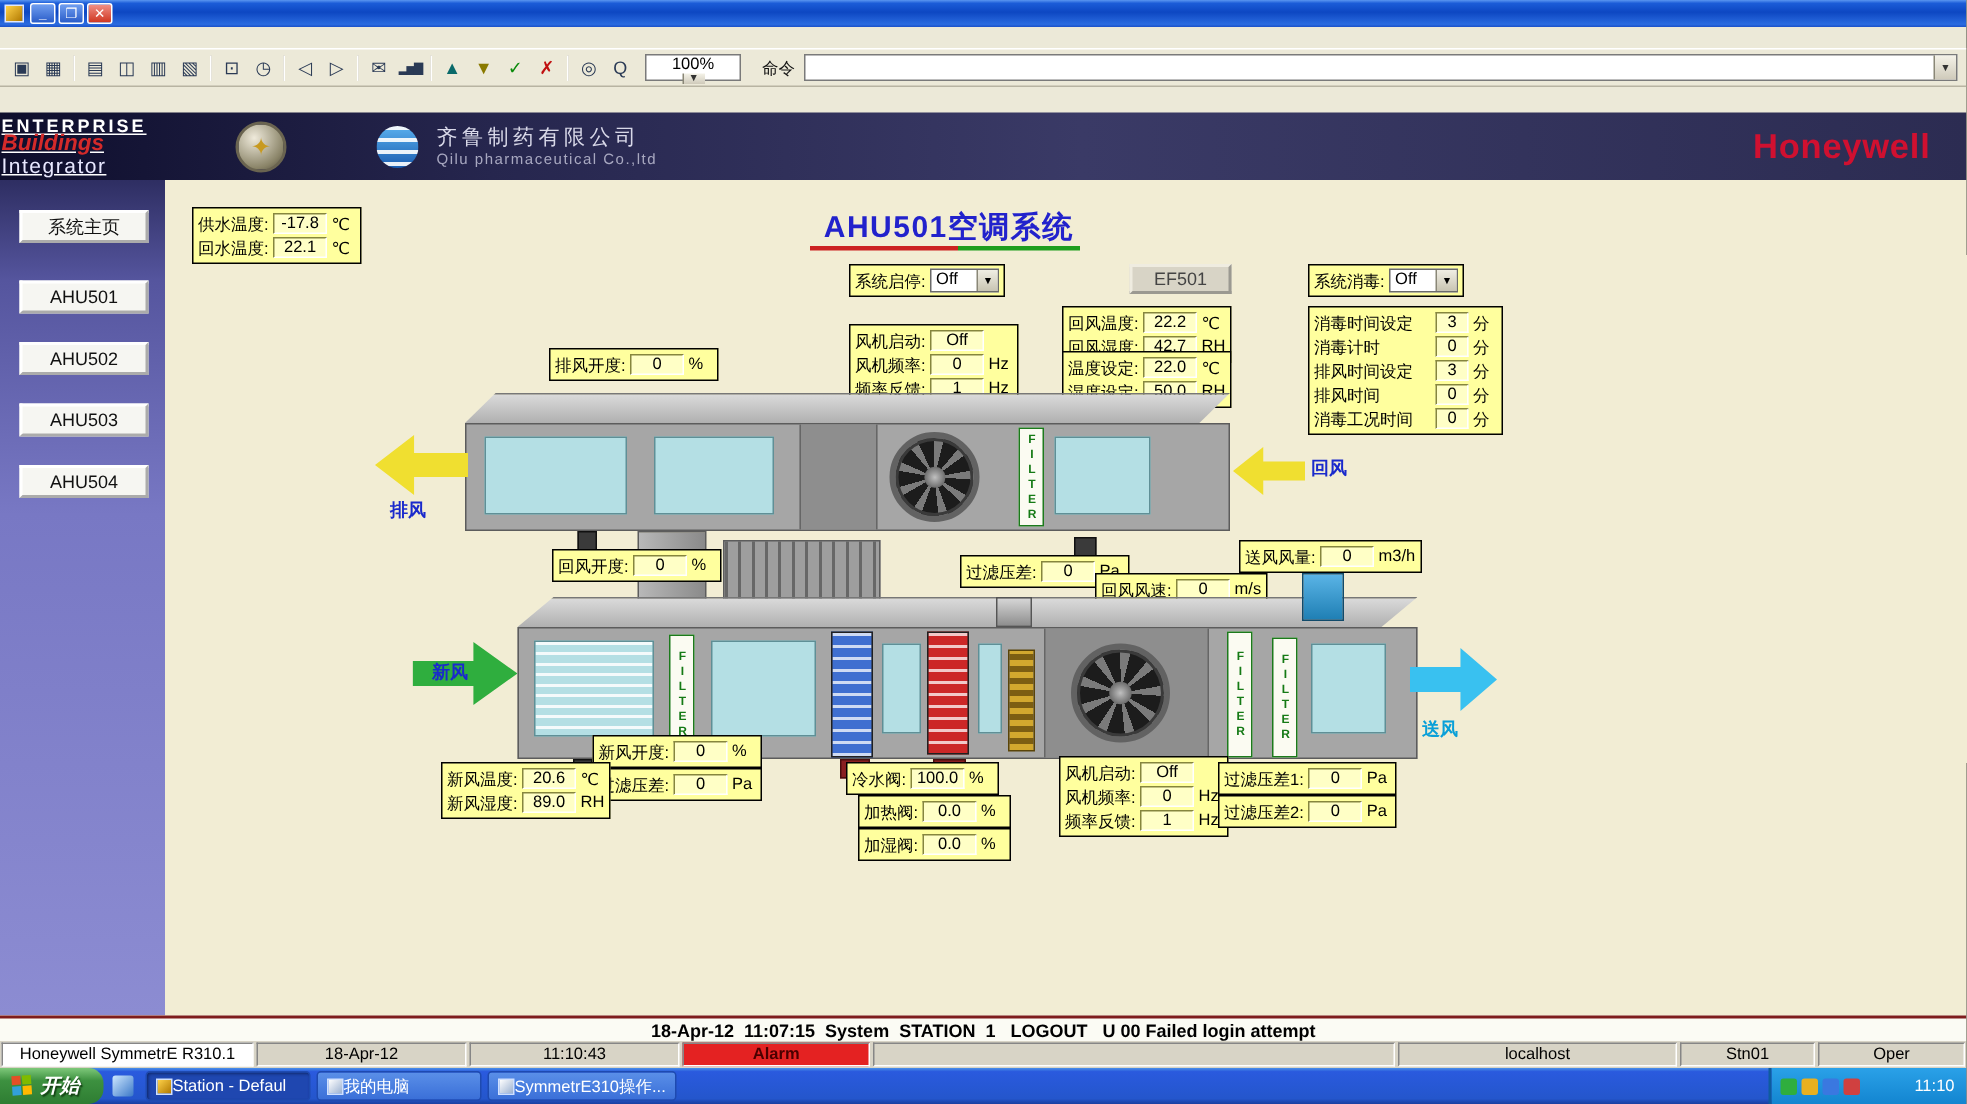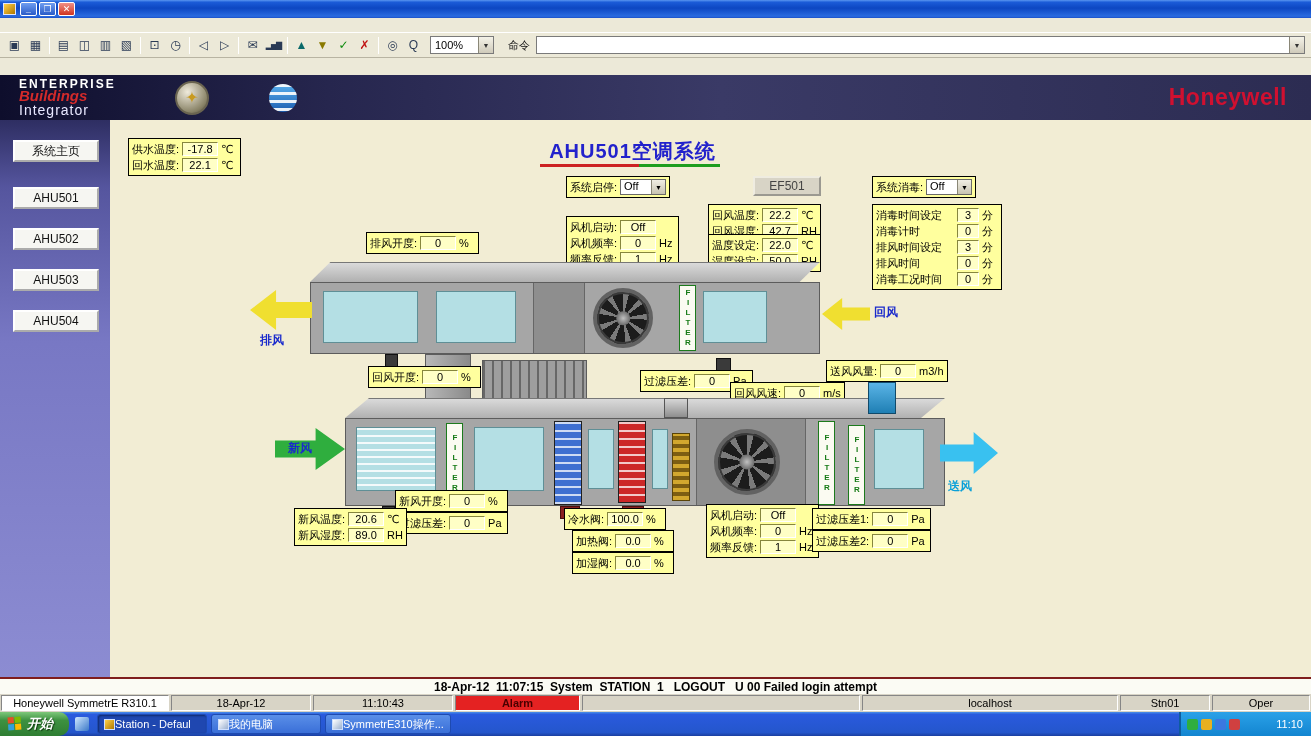--- a/index.html
+++ b/index.html
@@ -30,31 +30,31 @@
   .tb-ico { width:21px; height:19px; display:flex; align-items:center; justify-content:center;
     font-size:12px; color:#2a3a55; border:1px solid transparent; }
   .tb-ico.small { font-size:8px; letter-spacing:-1px; }
   .tb-ico.green { color:#0a8a0a; } .tb-ico.red { color:#c01010; }
   .tb-ico.teal { color:#0a6a6a; } .tb-ico.olive { color:#8a7a00; }
   .tb-sep { width:1px; height:17px; background:#a9a590; border-right:1px solid #fff; margin:0 3px; }
   .combo { display:flex; align-items:center; height:18px; background:#fff; border:1px solid #7a7a7a; font-size:11px; }
   .combo .cval { padding:0 4px; flex:1; }
   .combo .cbtn { width:15px; height:100%; background:linear-gradient(180deg,#f4f2e8,#cfcaba);
     border-left:1px solid #8a8777; font-size:7px; color:#333; display:flex; align-items:center; justify-content:center; }
-  .zoomcombo { width:64px; margin-left:6px; }
+  .zoomcombo { width:64px; margin-left:6px;flex-direction:column; }
   .cmdlabel { font-size:11px; margin:0 6px 0 14px; color:#111; }
   .cmdcombo { flex:1; margin-right:2px; }
 
   .gapbar { position:absolute; left:0; top:58px; width:100%; height:17px; background:#ece9d8; }
 
   
   .appheader { position:absolute; left:0; top:75px; width:100%; height:45px;
     background:linear-gradient(90deg,#0e0e2c 0%,#26264e 25%,#3a3a66 55%,#2c2c52 100%);
     display:flex; align-items:center; color:#fff; }
-  .brand { margin-left:19px; line-height:1; width:150px; }
+  .brand { margin-left:1px; line-height:1; width:150px;text-decoration:underline; }
   .brand .b1 { font-size:12px; font-weight:bold; letter-spacing:2px; color:#fff; }
   .brand .b2 { font-size:15px; font-weight:bold; font-style:italic; color:#d42a2a; margin-top:-2px; }
   .brand .b3 { font-size:14px; color:#e8e8ff; letter-spacing:1px; }
   .compass { width:34px; height:34px; border-radius:50%; margin-left:6px;
     background:radial-gradient(circle at 35% 30%,#efeadb,#8a8468 70%,#4a4638); border:2px solid #6a6450;
     display:flex; align-items:center; justify-content:center; color:#c89a20; font-size:16px; }
   .qlogo { width:28px; height:28px; border-radius:50%; margin-left:60px;
     background:linear-gradient(180deg,#5ab0ee,#1a5cb0);
     background-image:repeating-linear-gradient(180deg,rgba(255,255,255,.9) 0 3px,transparent 3px 8px),linear-gradient(180deg,#5ab0ee,#1a5cb0); }
   .company { margin-left:12px; }
@@ -130,21 +130,21 @@
   .statusline { position:absolute; left:0; top:677px; width:100%; height:17px; background:#fbfbf4;
     border-top:2px solid #7f1d1d; text-align:center; font-size:12px; font-weight:bold; color:#000;
     line-height:16px; white-space:pre; }
   .bottombar { position:absolute; left:0; top:694px; width:100%; height:18px; background:#d8d4c6;
     display:flex; align-items:stretch; font-size:11px; color:#000; }
   .seg { border:1px solid; border-color:#868686 #ffffff #ffffff #868686; margin:1px; padding:0 6px;
     display:flex; align-items:center; justify-content:center; white-space:nowrap; }
   .seg.white { background:#fff; width:168px; }
   .seg.w140 { width:140px; }
   .seg.alarm { background:#e42222; color:#4a0000; font-weight:bold; width:125px; }
-  .seg.fill { flex:1; } .seg.w215 { width:256px; } .seg.w90 { width:90px; } .seg.w100 { width:98px; }
+  .seg.fill { flex:1; } .seg.w215 { width:186px; } .seg.w90 { width:90px; } .seg.w100 { width:98px; }
 
   
   .taskbar { position:absolute; left:0; top:712px; width:100%; height:24px;
     background:linear-gradient(180deg,#4a90e8 0%,#2a5ade 10%,#2456cc 85%,#1a3fa0 100%);
     display:flex; align-items:center; }
   .startbtn { height:24px; padding:0 16px 0 8px; border-radius:0 10px 10px 0;
     background:linear-gradient(180deg,#7ec87a 0%,#3d9140 35%,#2e7d32 100%);
     display:flex; align-items:center; gap:5px; color:#fff; font-size:13px; font-weight:bold; font-style:italic;
     text-shadow:1px 1px 1px #123d12; }
   .winflag { width:14px; height:14px; display:grid; grid-template-columns:6px 6px; grid-template-rows:6px 6px;
@@ -221,20 +221,24 @@
   <div class="gapbar"></div>
 
   <div class="appheader">
     <div class="brand">
       <div class="b1">ENTERPRISE</div>
       <div class="b2">Buildings</div>
       <div class="b3">Integrator</div>
     </div>
     <div class="compass">✦</div>
     <div class="qlogo"></div>
+    <div class="company">
+      <div class="cn">齐鲁制药有限公司</div>
+      <div class="en">Qilu  pharmaceutical  Co.,ltd</div>
+    </div>
     <div class="hwell">Honeywell</div>
   </div>
 
   <div class="bodyarea">
 
     <div class="sidebar">
       <div class="sbtn" style="top:20px">系统主页</div>
       <div class="sbtn" style="top:67px">AHU501</div>
       <div class="sbtn" style="top:108px">AHU502</div>
       <div class="sbtn" style="top:149px">AHU503</div>

